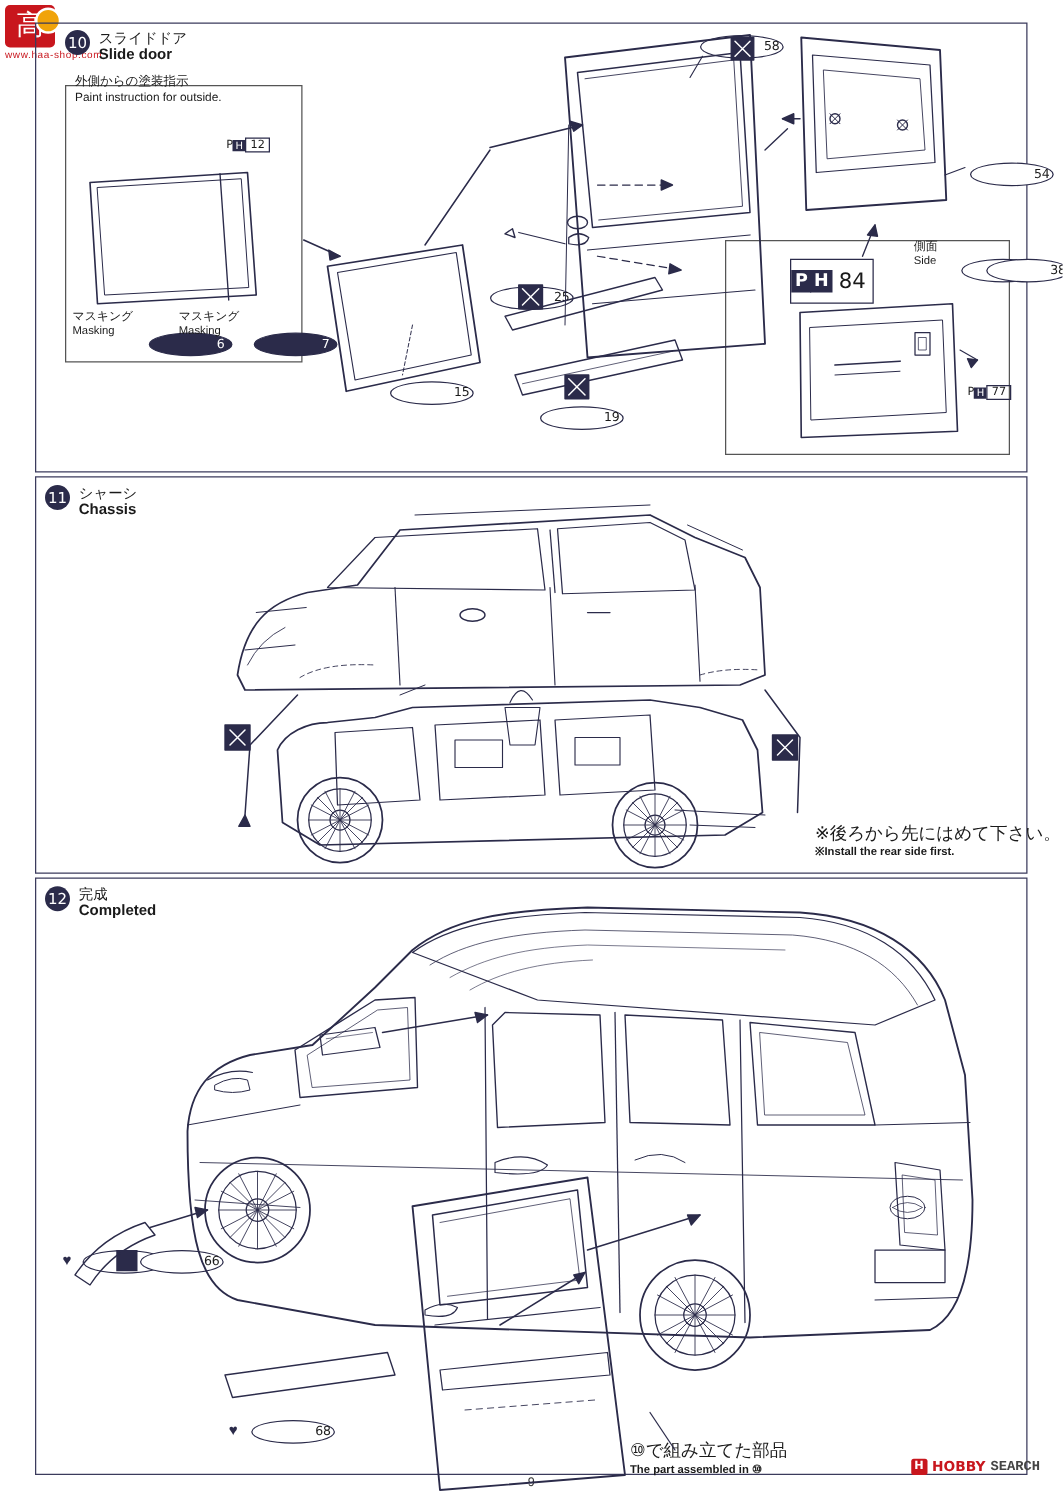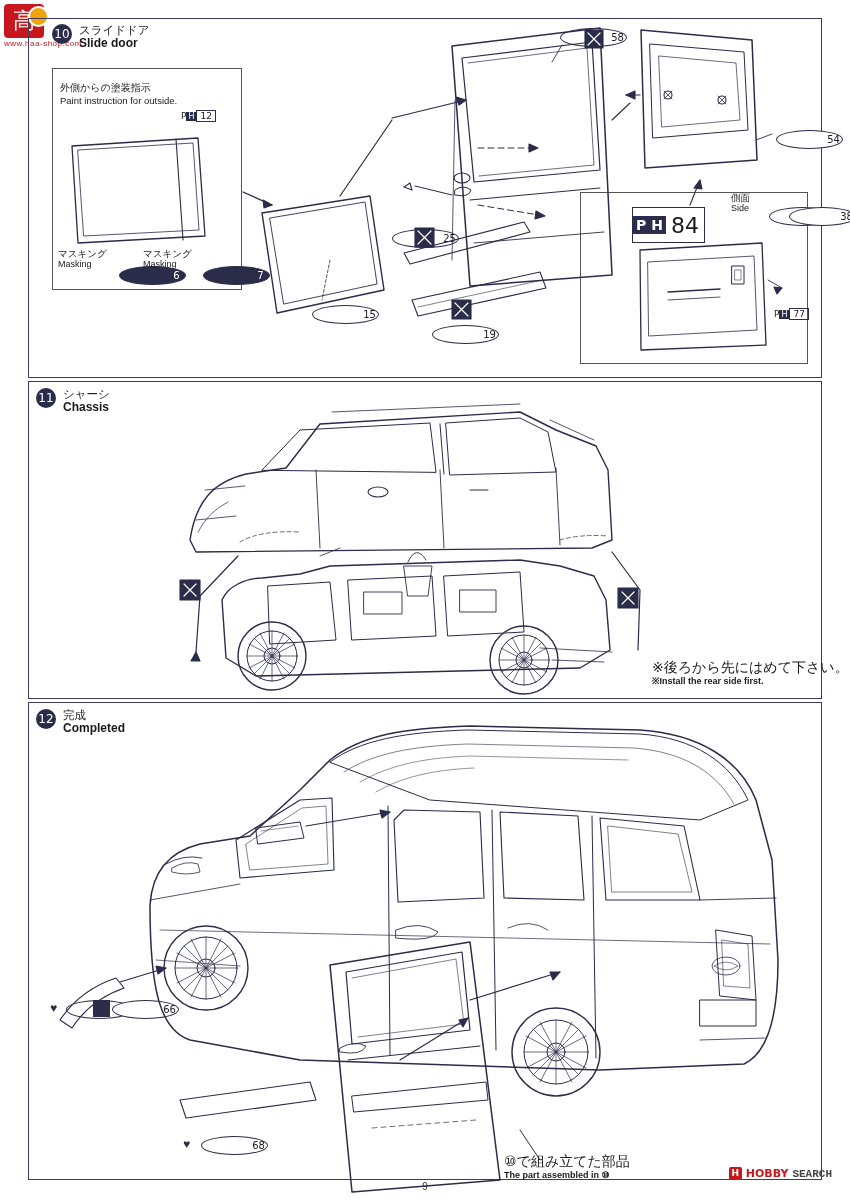--- a/index.html
+++ b/index.html
@@ -49,21 +49,21 @@
   .tag{position:absolute;display:inline-flex;align-items:center;justify-content:center;
     border:1px solid #2b2b4a;border-radius:50%;width:17px;height:17px;font-size:10px;
     font-family:"DejaVu Sans",sans-serif;background:#fff;padding-left:48px;}
   .tag.dark{background:#2b2b4a;color:#fff;border-color:#2b2b4a;}
 
   
   .plate{position:absolute;border:1.5px solid #2b2b4a;background:#fff;
     display:flex;align-items:center;}
   .plate .ph{background:#2b2b4a;color:#fff;font-size:14px;padding:1px 3px;
     font-family:"DejaVu Sans",sans-serif;font-weight:bold;}
-  .plate .code{font-size:22px;padding:0 5px;font-family:"DejaVu Sans",sans-serif;}
+  .plate .code{font-size:17px;padding:0 5px;font-family:"DejaVu Sans",sans-serif;}
 
   .phsmall{position:absolute;display:flex;align-items:center;font-size:9px;
     font-family:"DejaVu Sans",sans-serif;}
   .phsmall .h{background:#2b2b4a;color:#fff;padding:0 2px;font-size:8px;}
   .phsmall .n{border:1px solid #2b2b4a;padding:0 3px;font-size:9px;}
 
   .heart{font-size:12px;color:#2b2b4a;}
 
   svg.art{position:absolute;left:0;top:0;width:850px;height:1200px;pointer-events:none;}
 
@@ -94,21 +94,21 @@
 
   <div class="step-head" style="left:52px;top:24px;">
     <div class="circ-num">10</div>
     <div class="step-titles">
       <div class="jp">スライドドア</div>
       <div class="en">Slide door</div>
     </div>
   </div>
 
   <div class="subbox paintbox"></div>
-  <div class="paint-txt" style="left:60px;top:82px;">
+  <div class="paint-txt" style="left:60px;top:60px;">
     <div class="jp">外側からの塗装指示</div>
     <div class="en">Paint instruction for outside.</div>
   </div>
 
   <div class="phsmall" style="left:181px;top:110px;">
     <span>P</span>
     <span class="h">H</span>
     <span class="n">12</span>
   </div>
 

